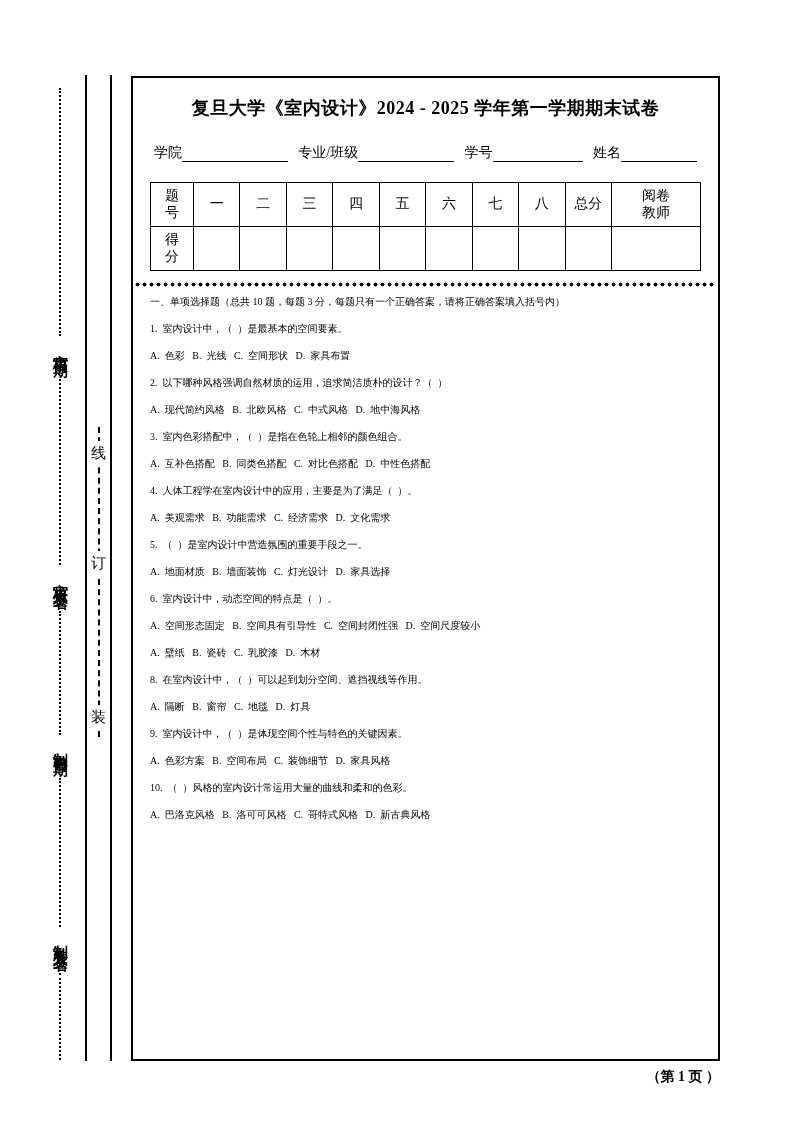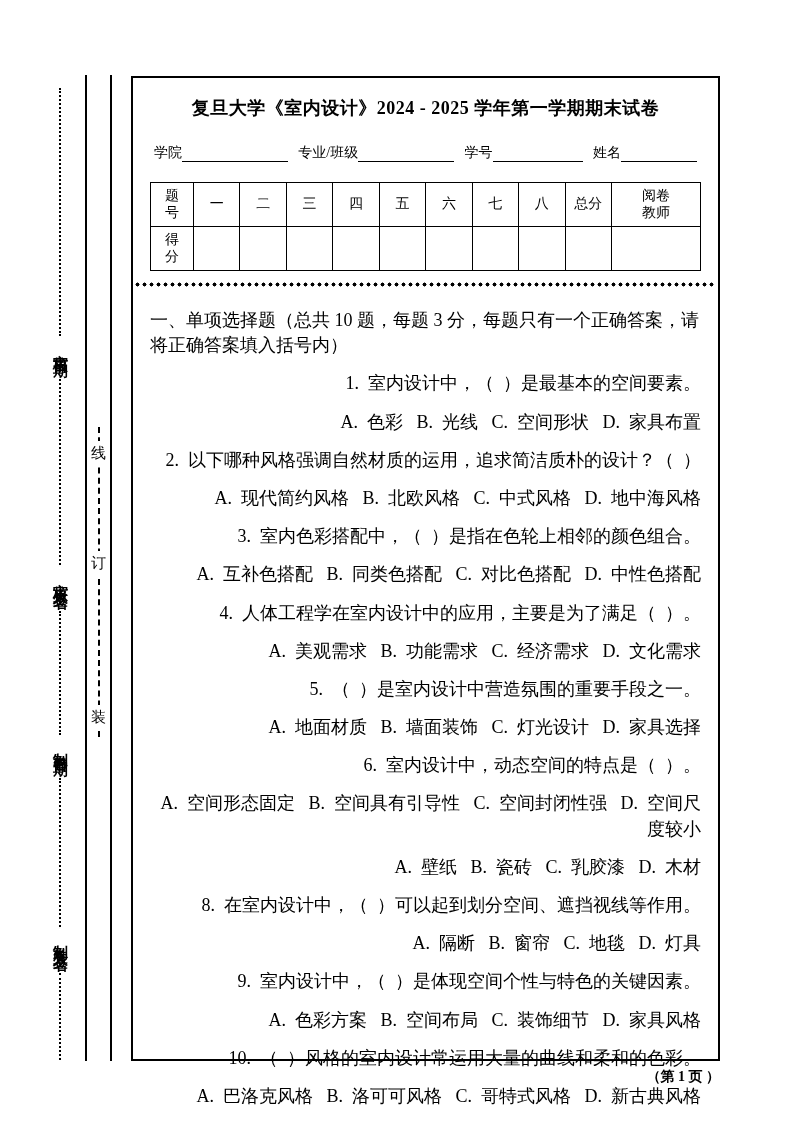--- a/index.html
+++ b/index.html
@@ -70,22 +70,22 @@
   }
   td.c-qnum{width:42px;}
   td.c-grader{width:88px;}
   
   .dotted-sep{
     height:5px;margin:11px -15px 0 -15px;
     background-image:radial-gradient(circle at 2.5px 2.5px,#000 1.9px,transparent 2.1px);
     background-size:7px 5px;background-repeat:repeat-x;
   }
   
-  .content{margin-top:21px;font-size:18px;}
-  .line{white-space:pre-wrap;line-height:1.4;margin-bottom:13px;text-align:right;}
+  .content{margin-top:8px;font-size:10px;}
+  .line{white-space:pre-wrap;line-height:1.4;margin-bottom:13px;}
   .section-heading{white-space:pre-wrap;line-height:1.4;margin-bottom:13px;}
   .section-heading.indent{text-indent:1em;}
   
   .page-footer{
     position:absolute;left:131px;top:1068px;width:589px;text-align:right;
     font-size:14px;font-weight:bold;
   }
 </style>
 </head>
 <body>

